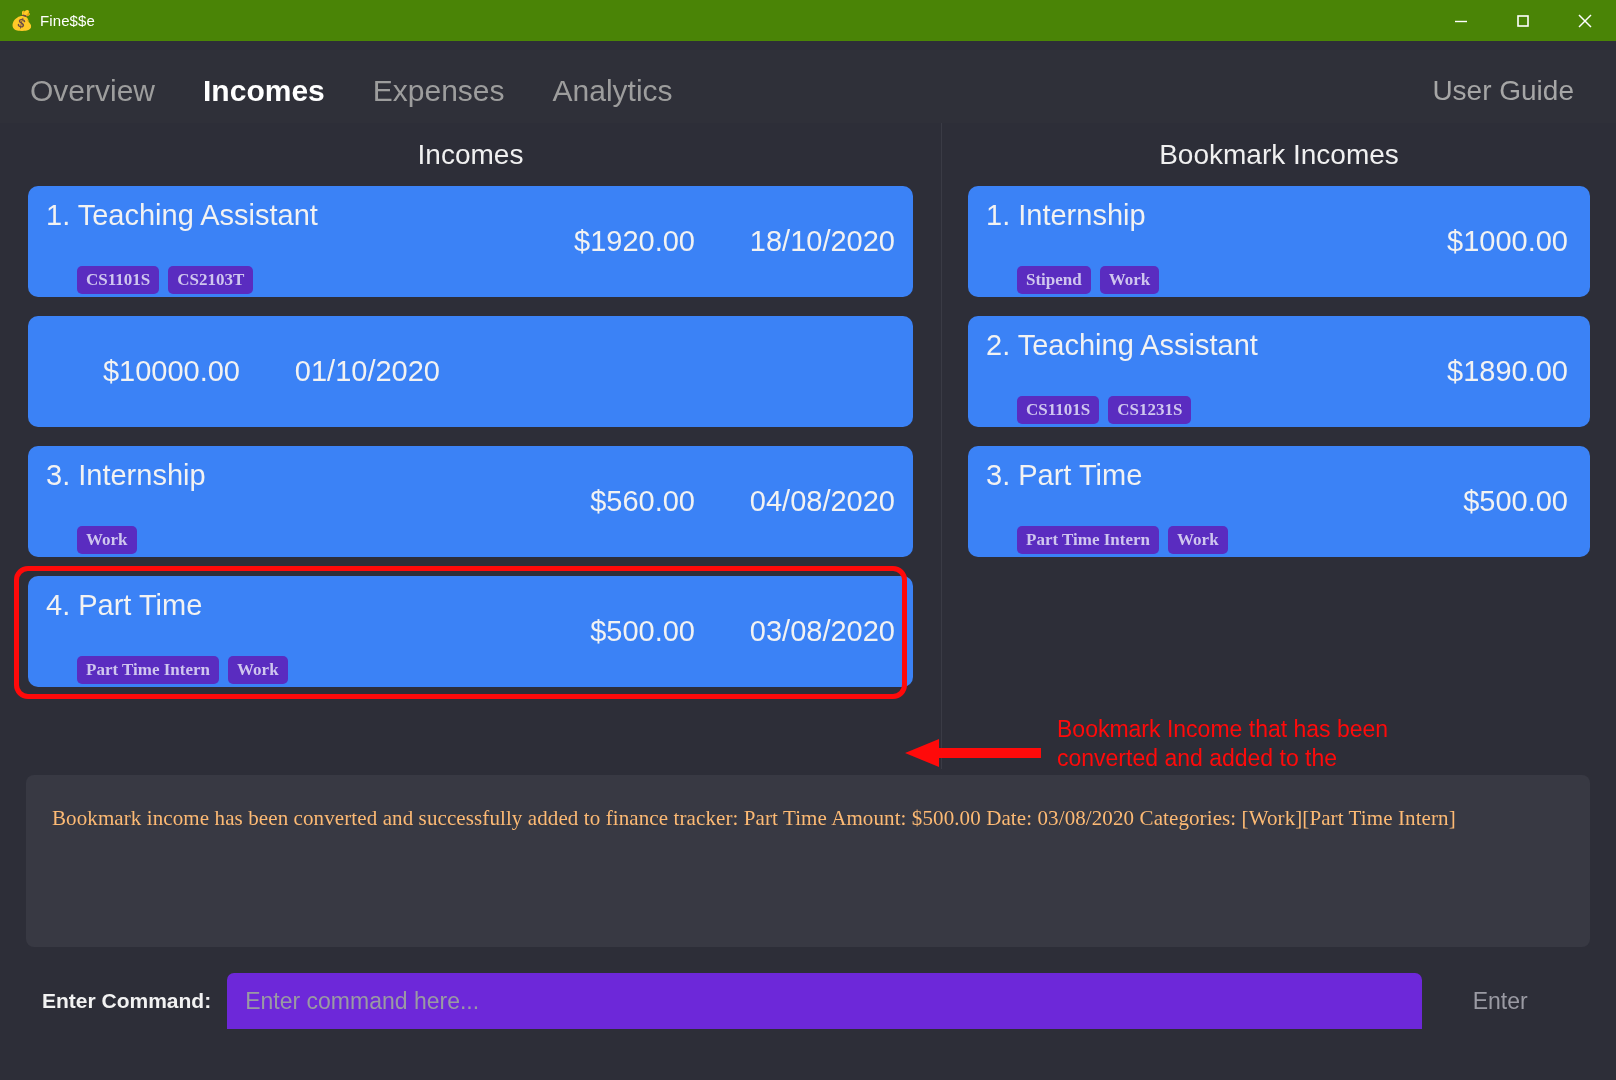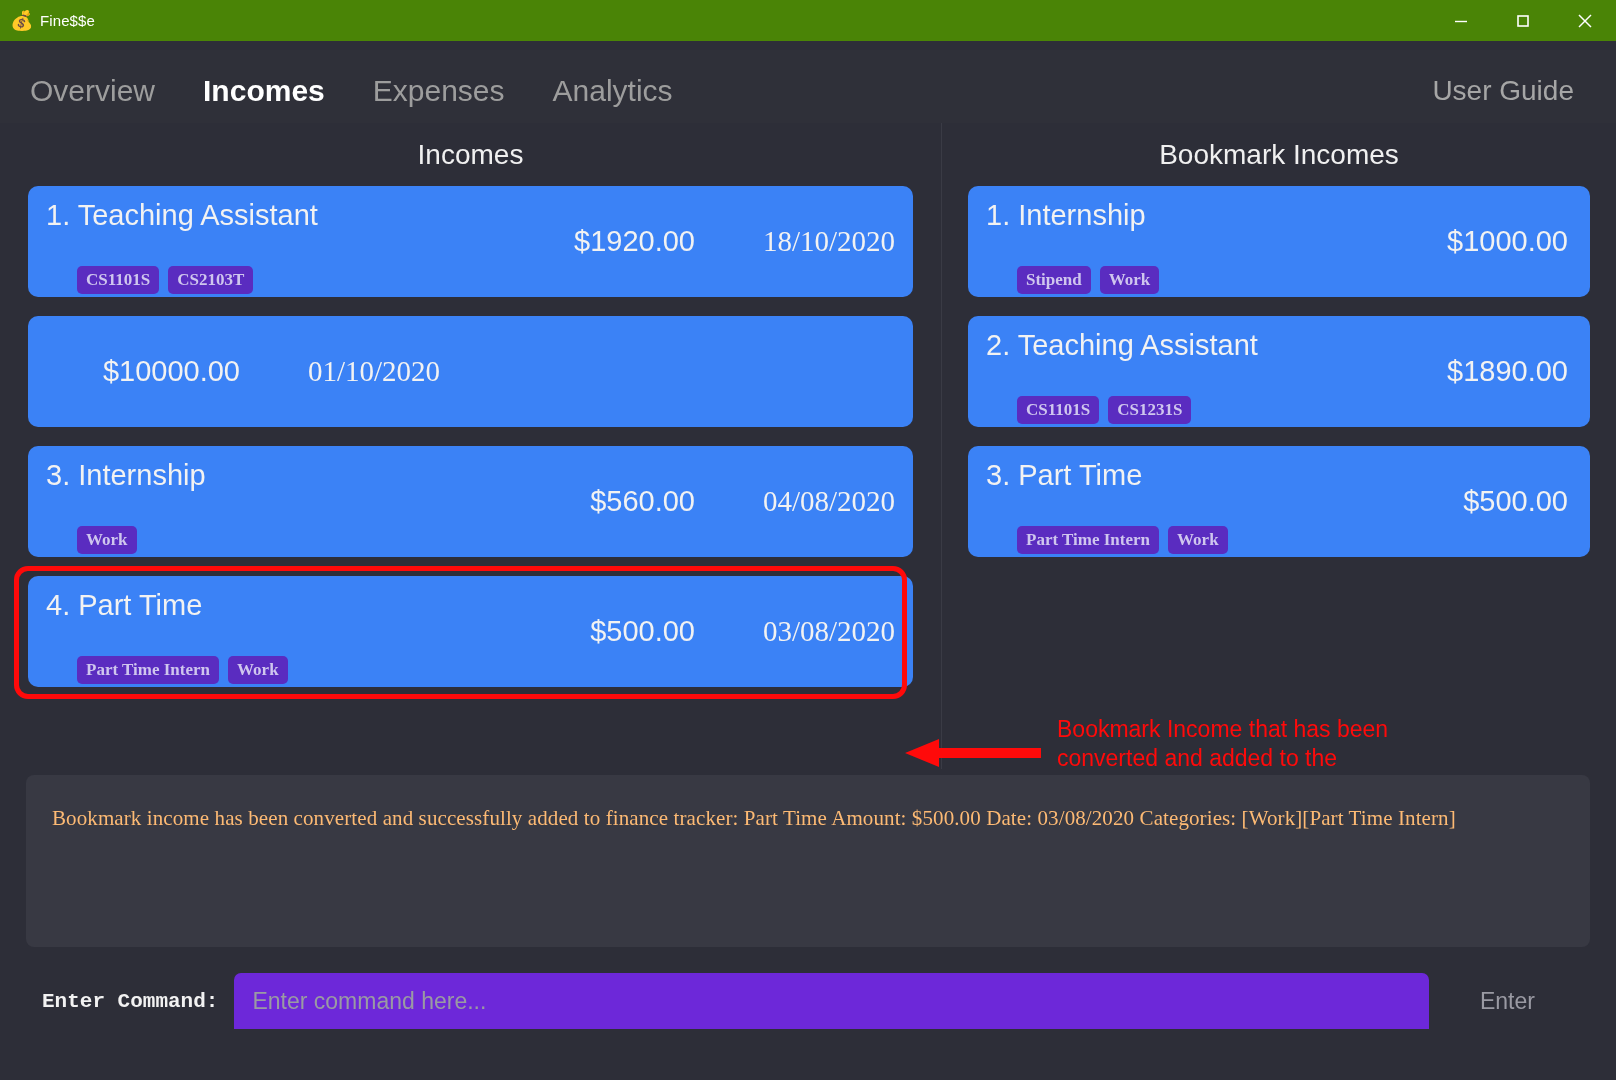--- a/index.html
+++ b/index.html
@@ -133,21 +133,20 @@
     align-self: center;
     text-align: right;
   }
   .card-date {
     color: #f2f2f2;
     font-size: 29px;
     line-height: 1;
     white-space: nowrap;
     align-self: center;
     text-align: right;
-    font-family: Liberation Serif, serif;
   }
   
   .col-left .card-amount { width: 220px; padding-right: 8px; }
   .col-left .card-date   { width: 210px; padding-right: 18px; }
   
   .col-right .card-amount { width: 250px; padding-right: 22px; }
 
   
   .highlight-ring {
     position: absolute;
@@ -192,21 +191,21 @@
 
   
   .cmdbar {
     position: absolute;
     left: 0; top: 962px;
     width: 1616px; height: 78px;
     display: flex; align-items: center;
   }
   .cmd-label {
     color: #f2f2f2;
-    font-family: Liberation Mono, monospace;
+    font-family: Liberation Sans, sans-serif;
     font-weight: bold;
     font-size: 21px;
     margin-left: 42px;
     white-space: nowrap;
   }
   .cmd-input {
     margin-left: 16px;
     width: 1195px; height: 56px;
     background: #6d28d9;
     border: none;

